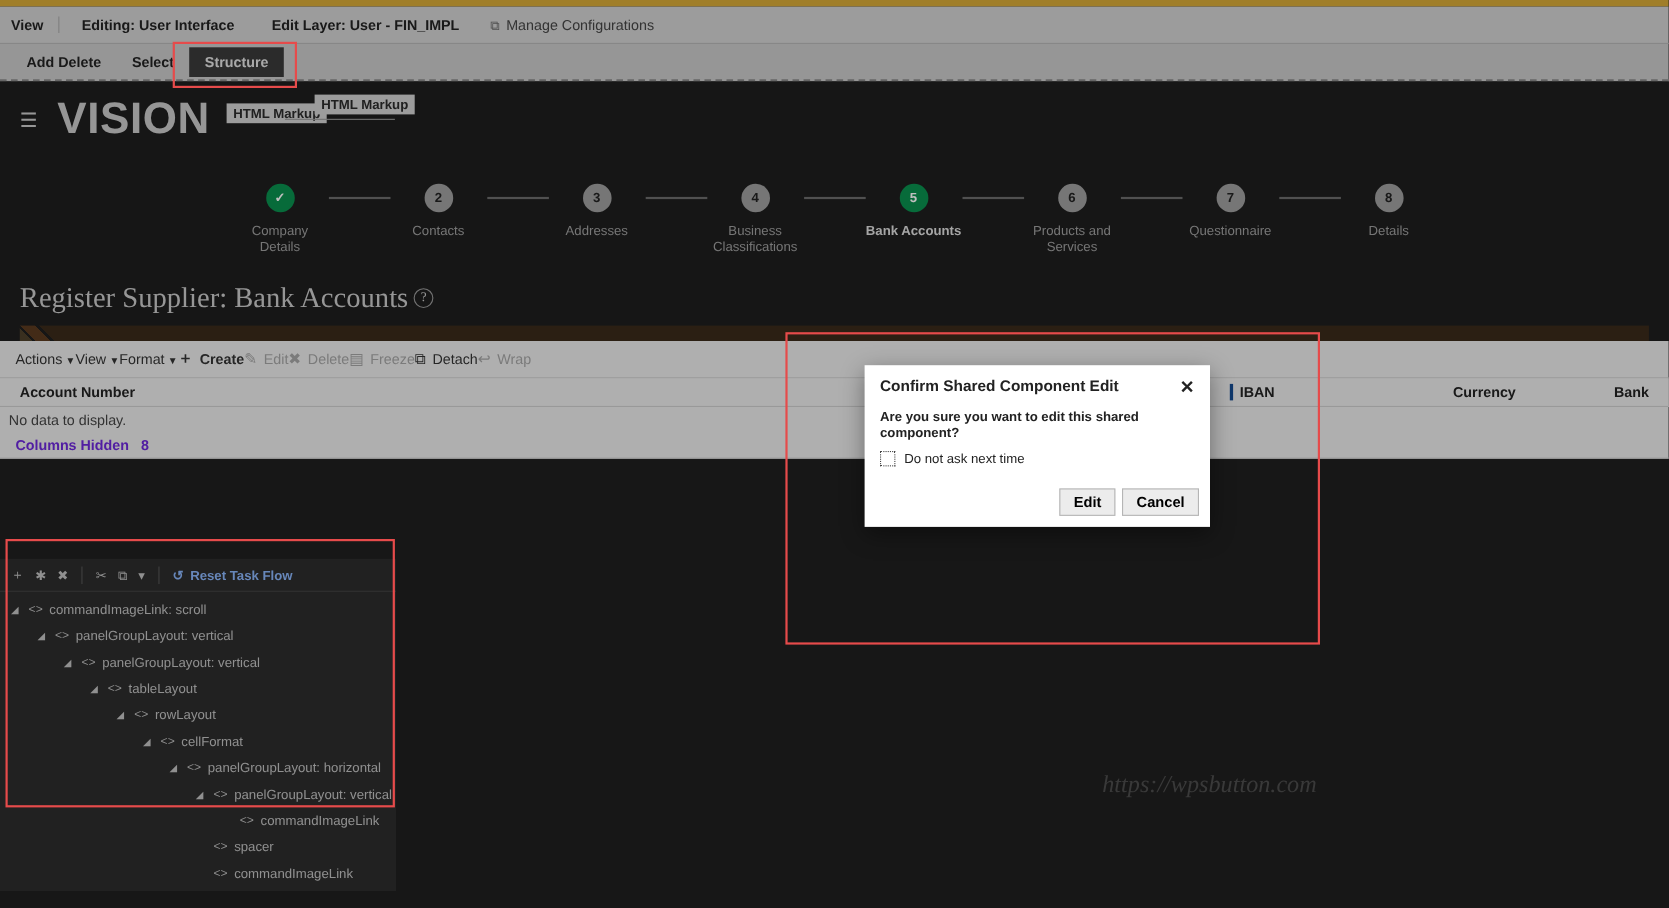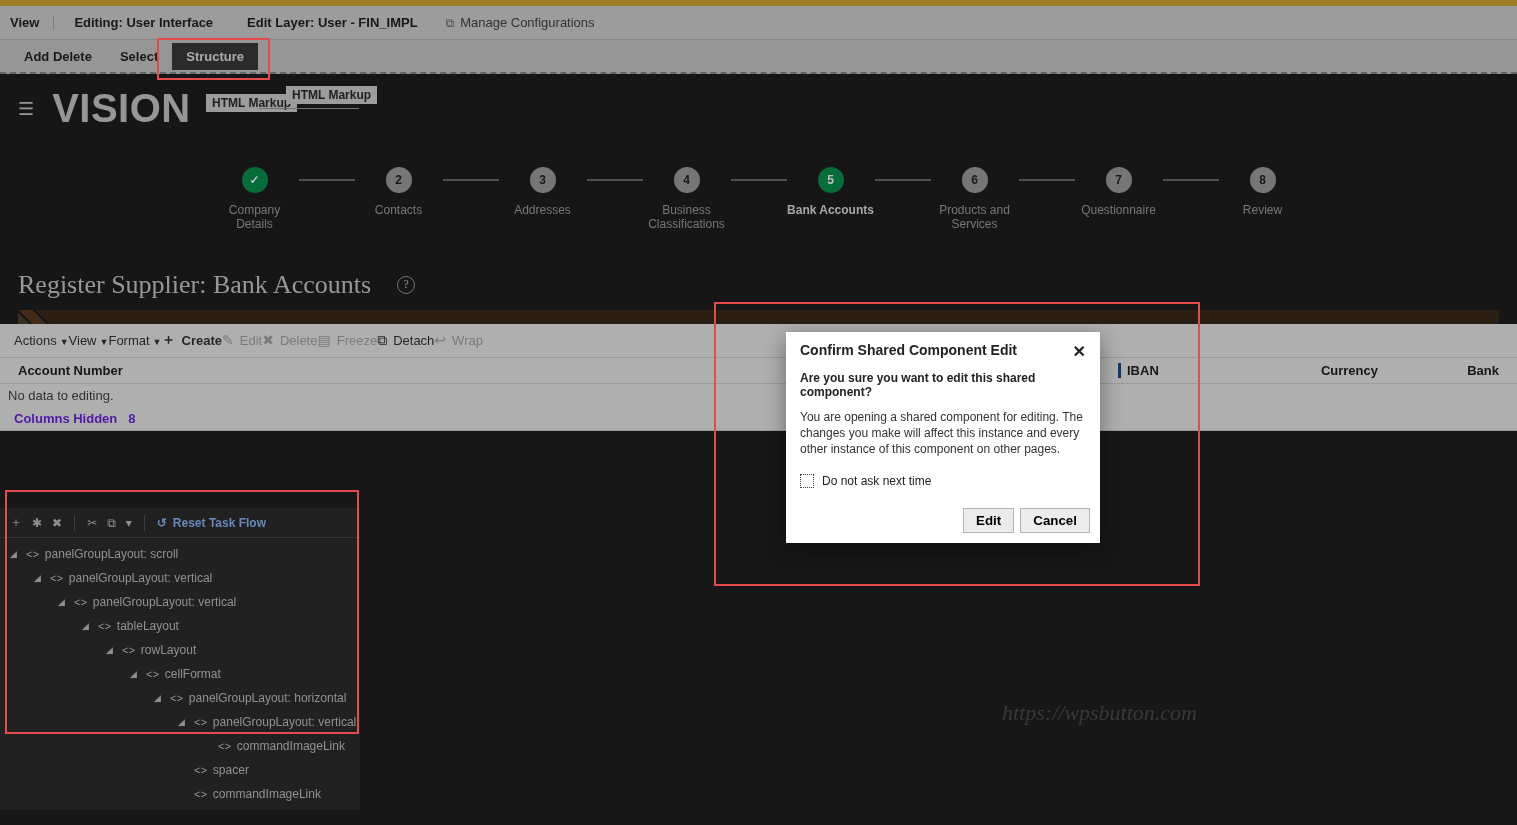--- a/index.html
+++ b/index.html
@@ -155,24 +155,24 @@
   width: 56px;
   height: 2px;
   background: #6b6b6b;
   margin-top: 12px;
 }
 
 .page-title {
   font-family: Georgia, serif;
   font-size: 26px;
   color: #c9c9c9;
-  margin-top: 38px;
-  display: flex;
-  align-items: center;
-  gap: 26px;
+  margin-top: 24px;
+  display: flex;
+  align-items: center;
+  gap: 5px;
 }
 .page-title .q-icon {
   border: 1.5px solid #999;
   border-radius: 50%;
   width: 18px; height: 18px;
   display: inline-flex; align-items: center; justify-content: center;
   font-size: 12px;
 }
 
 .decorative-strip {
@@ -369,21 +369,21 @@
         <div class="label">Products and Services</div>
       </div>
       <div class="train-line"></div>
       <div class="train-step ">
         <div class="circle">7</div>
         <div class="label">Questionnaire</div>
       </div>
       <div class="train-line"></div>
       <div class="train-step ">
         <div class="circle">8</div>
-        <div class="label">Review</div>
+        <div class="label">Details</div>
       </div>
     </div>
 
   <div class="page-title">
     <span>Register Supplier: Bank Accounts</span>
     <span class="q-icon">?</span>
   </div>
 
   <div class="decorative-strip"></div>
 </div>
@@ -418,21 +418,21 @@
         <span>Wrap</span>
       </span>
   </div>
 
   <div class="table-head">
     <div class="th-account">Account Number</div>
     <div class="th-iban">IBAN</div>
     <div class="th-cur">Currency</div>
     <div class="th-bank">Bank</div>
   </div>
-  <div class="nodata">No data to editing.</div>
+  <div class="nodata">No data to display.</div>
   <div class="cols-hidden">
     <span>Columns Hidden</span>
     &nbsp;&nbsp;<span>8</span>
   </div>
 </div>
 
 <div class="structure-panel">
   <div class="structure-toolbar">
     <span class="tb-icon">＋</span>
     <span class="tb-icon">✱</span>
@@ -444,21 +444,21 @@
     <span class="tb-sep"></span>
     <span class="reset-btn">
       <span>↺</span>
       <span>Reset Task Flow</span>
     </span>
   </div>
   <div class="tree">
       <div class="tree-node" style="padding-left: 10px;">
         <span class="tw">◢</span>
         <span class="tag-icon">&lt;&gt;</span>
-        <span class="node-label">panelGroupLayout: scroll</span>
+        <span class="node-label">commandImageLink: scroll</span>
       </div>
       <div class="tree-node" style="padding-left: 34px;">
         <span class="tw">◢</span>
         <span class="tag-icon">&lt;&gt;</span>
         <span class="node-label">panelGroupLayout: vertical</span>
       </div>
       <div class="tree-node" style="padding-left: 58px;">
         <span class="tw">◢</span>
         <span class="tag-icon">&lt;&gt;</span>
         <span class="node-label">panelGroupLayout: vertical</span>
@@ -509,21 +509,20 @@
 <div class="watermark">https://wpsbutton.com</div>
 
 <div class="backdrop"></div>
 <div class="dialog">
   <div class="dialog-head">
     <span>Confirm Shared Component Edit</span>
     <span class="close">✕</span>
   </div>
   <div class="dialog-body">
     <div class="q">Are you sure you want to edit this shared component?</div>
-    <div class="desc">You are opening a shared component for editing. The changes you make will affect this instance and every other instance of this component on other pages.</div>
     <label class="check">
       <span class="box"></span>
       <span>Do not ask next time</span>
     </label>
   </div>
   <div class="dialog-foot">
     <button>Edit</button>
     <button>Cancel</button>
   </div>
 </div>

